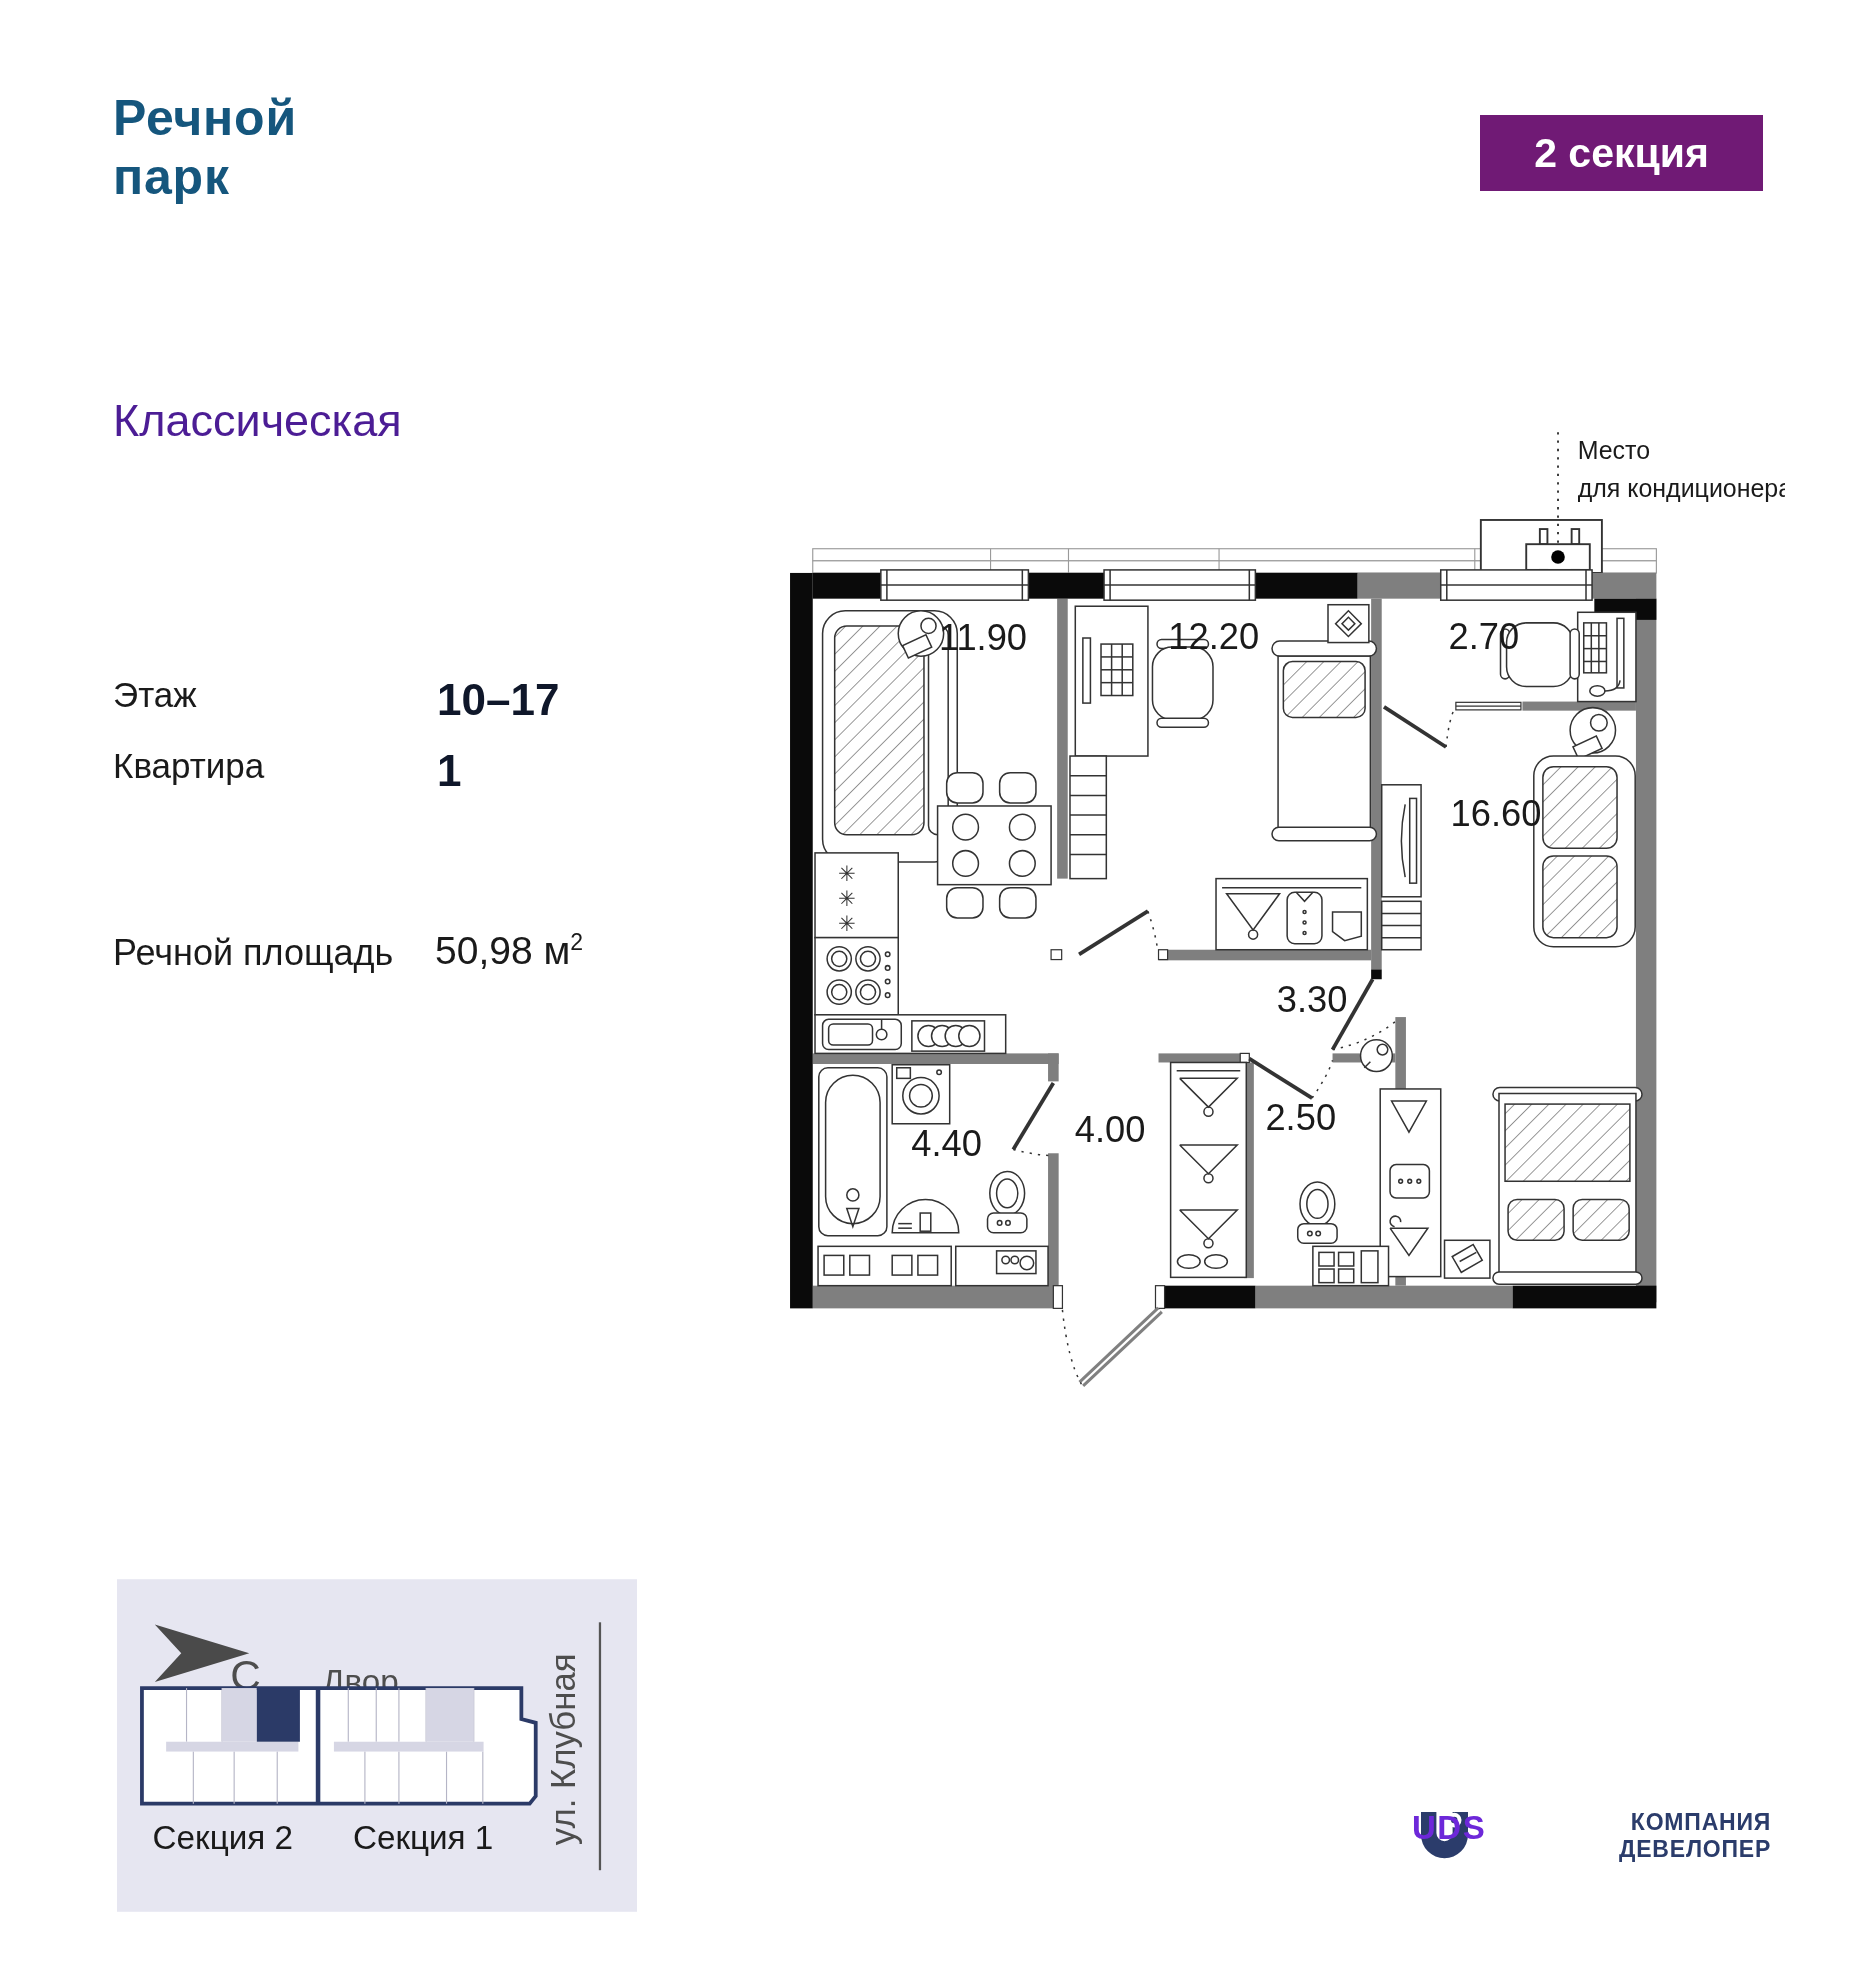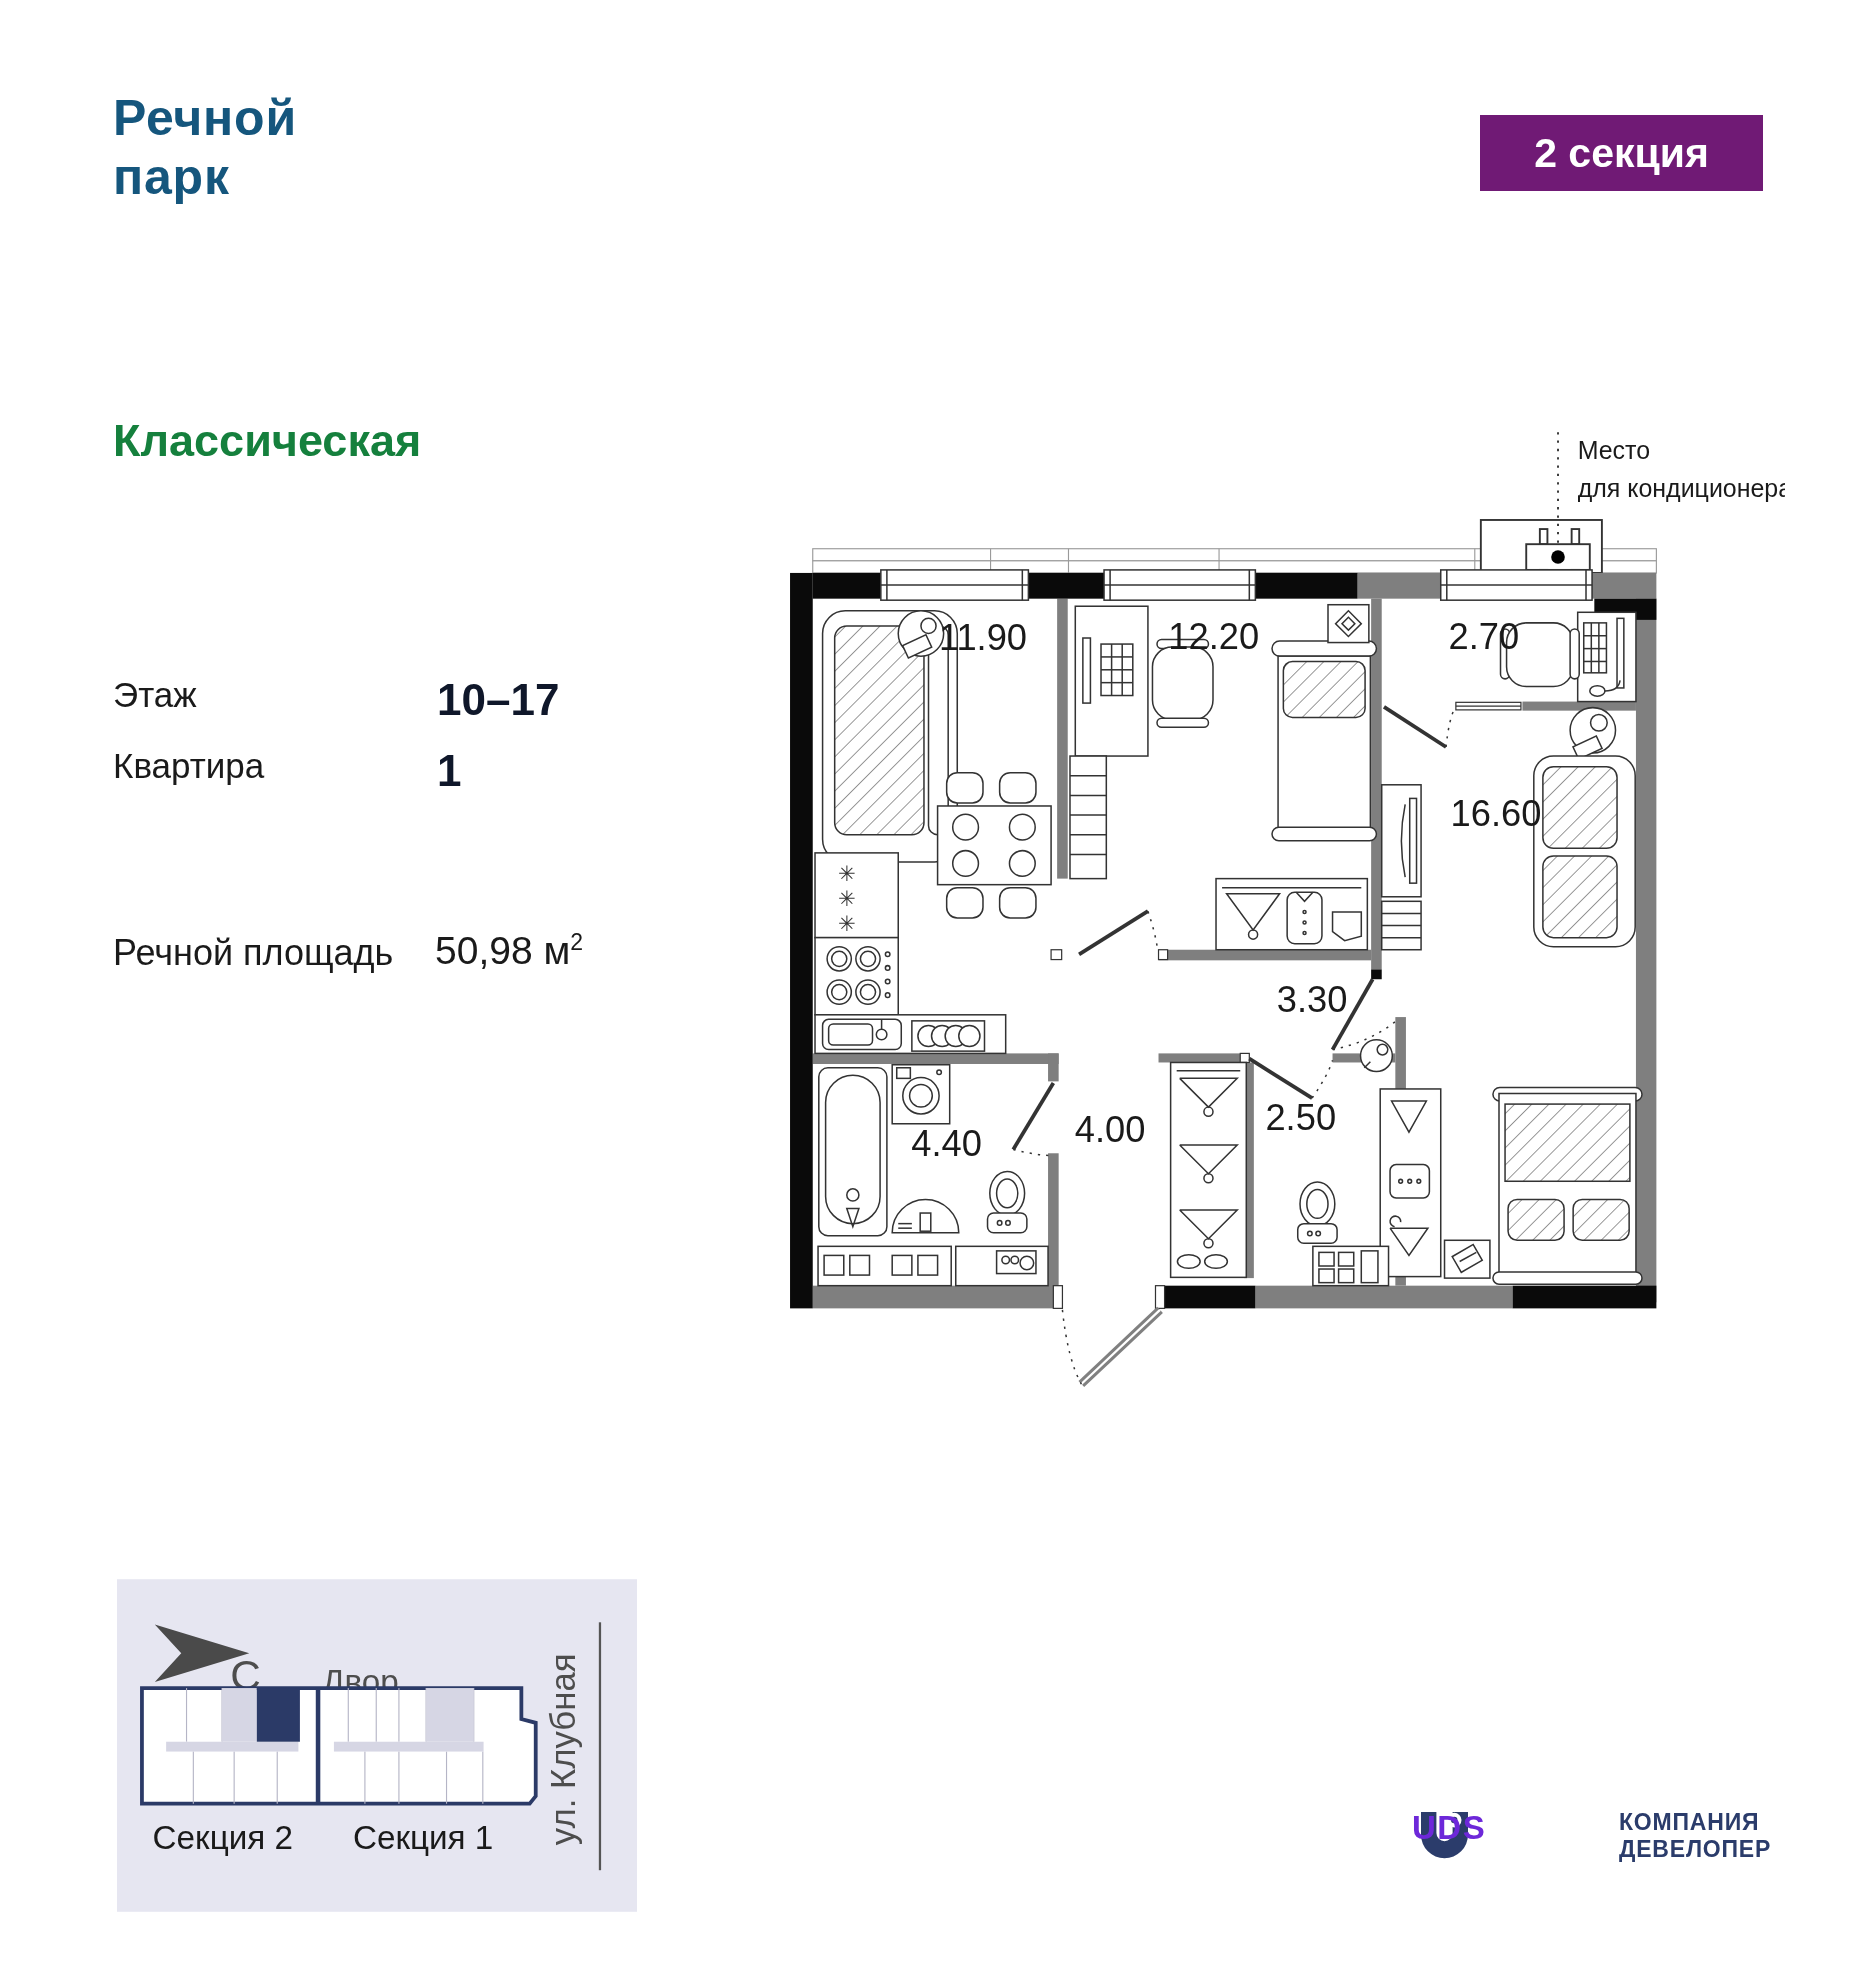--- a/index.html
+++ b/index.html
@@ -2,29 +2,29 @@
 <html style="font-size:12px"><head>
 <meta charset="utf-8">
 <style>
   html,body{margin:0;padding:0;background:#fff;}
   .page{position:relative;width:1876px;height:1965px;background:#ffffff;
         font-family:"Liberation Sans",sans-serif;overflow:hidden;}
   .abs{position:absolute;}
   .logo{left:113px;top:89px;color:#15567D;font-size:50px;font-weight:bold;line-height:59px;letter-spacing:0.8px;}
   .badge{left:1480px;top:115px;width:283px;height:76px;background:#701a75;color:#fff;
          display:flex;align-items:center;justify-content:center;font-size:41px;font-weight:bold;}
-  .title{left:113px;top:387px;color:#15803d;font-size:45px;font-weight:bold;line-height:68px;margin-top:20px;}
+  .title{left:113px;top:387px;color:#4c1d95;font-size:45px;font-weight:normal;line-height:68px;}
   .spec-label{left:113px;font-size:35px;color:#1a1a1a;}
   .spec-value{left:437px;font-size:44px;color:#0f172a;font-weight:bold;}
   .row1{top:675px;} .row2{top:746px;}
   .area-label{left:113px;top:932px;font-size:36px;color:#1a1a1a;}
   .area-value{left:435px;top:929px;font-size:39px;color:#1a1a1a;}
   .area-value sup{font-size:23px;}
   .uds-brand{left:1412px;top:1809px;color:#6d28d9;font-size:33px;font-weight:bold;letter-spacing:1.5px;}
-  .uds-tagline{left:1619px;top:1809px;color:#2B3C6B;font-size:23px;font-weight:bold;line-height:26.5px;letter-spacing:0.8px;}
+  .uds-tagline{left:1619px;top:1809px;color:#2B3C6B;font-size:23px;font-weight:bold;line-height:26.5px;letter-spacing:0.8px;text-align:right;}
   svg text{font-family:"Liberation Sans",sans-serif;}
   .plan-label{font-size:48px;fill:#1a1a1a;}
   .ac-note{font-size:33px;fill:#1a1a1a;}
 </style>
 </head>
 <body>
 
 <div class="page">
 
   <div class="abs logo">

